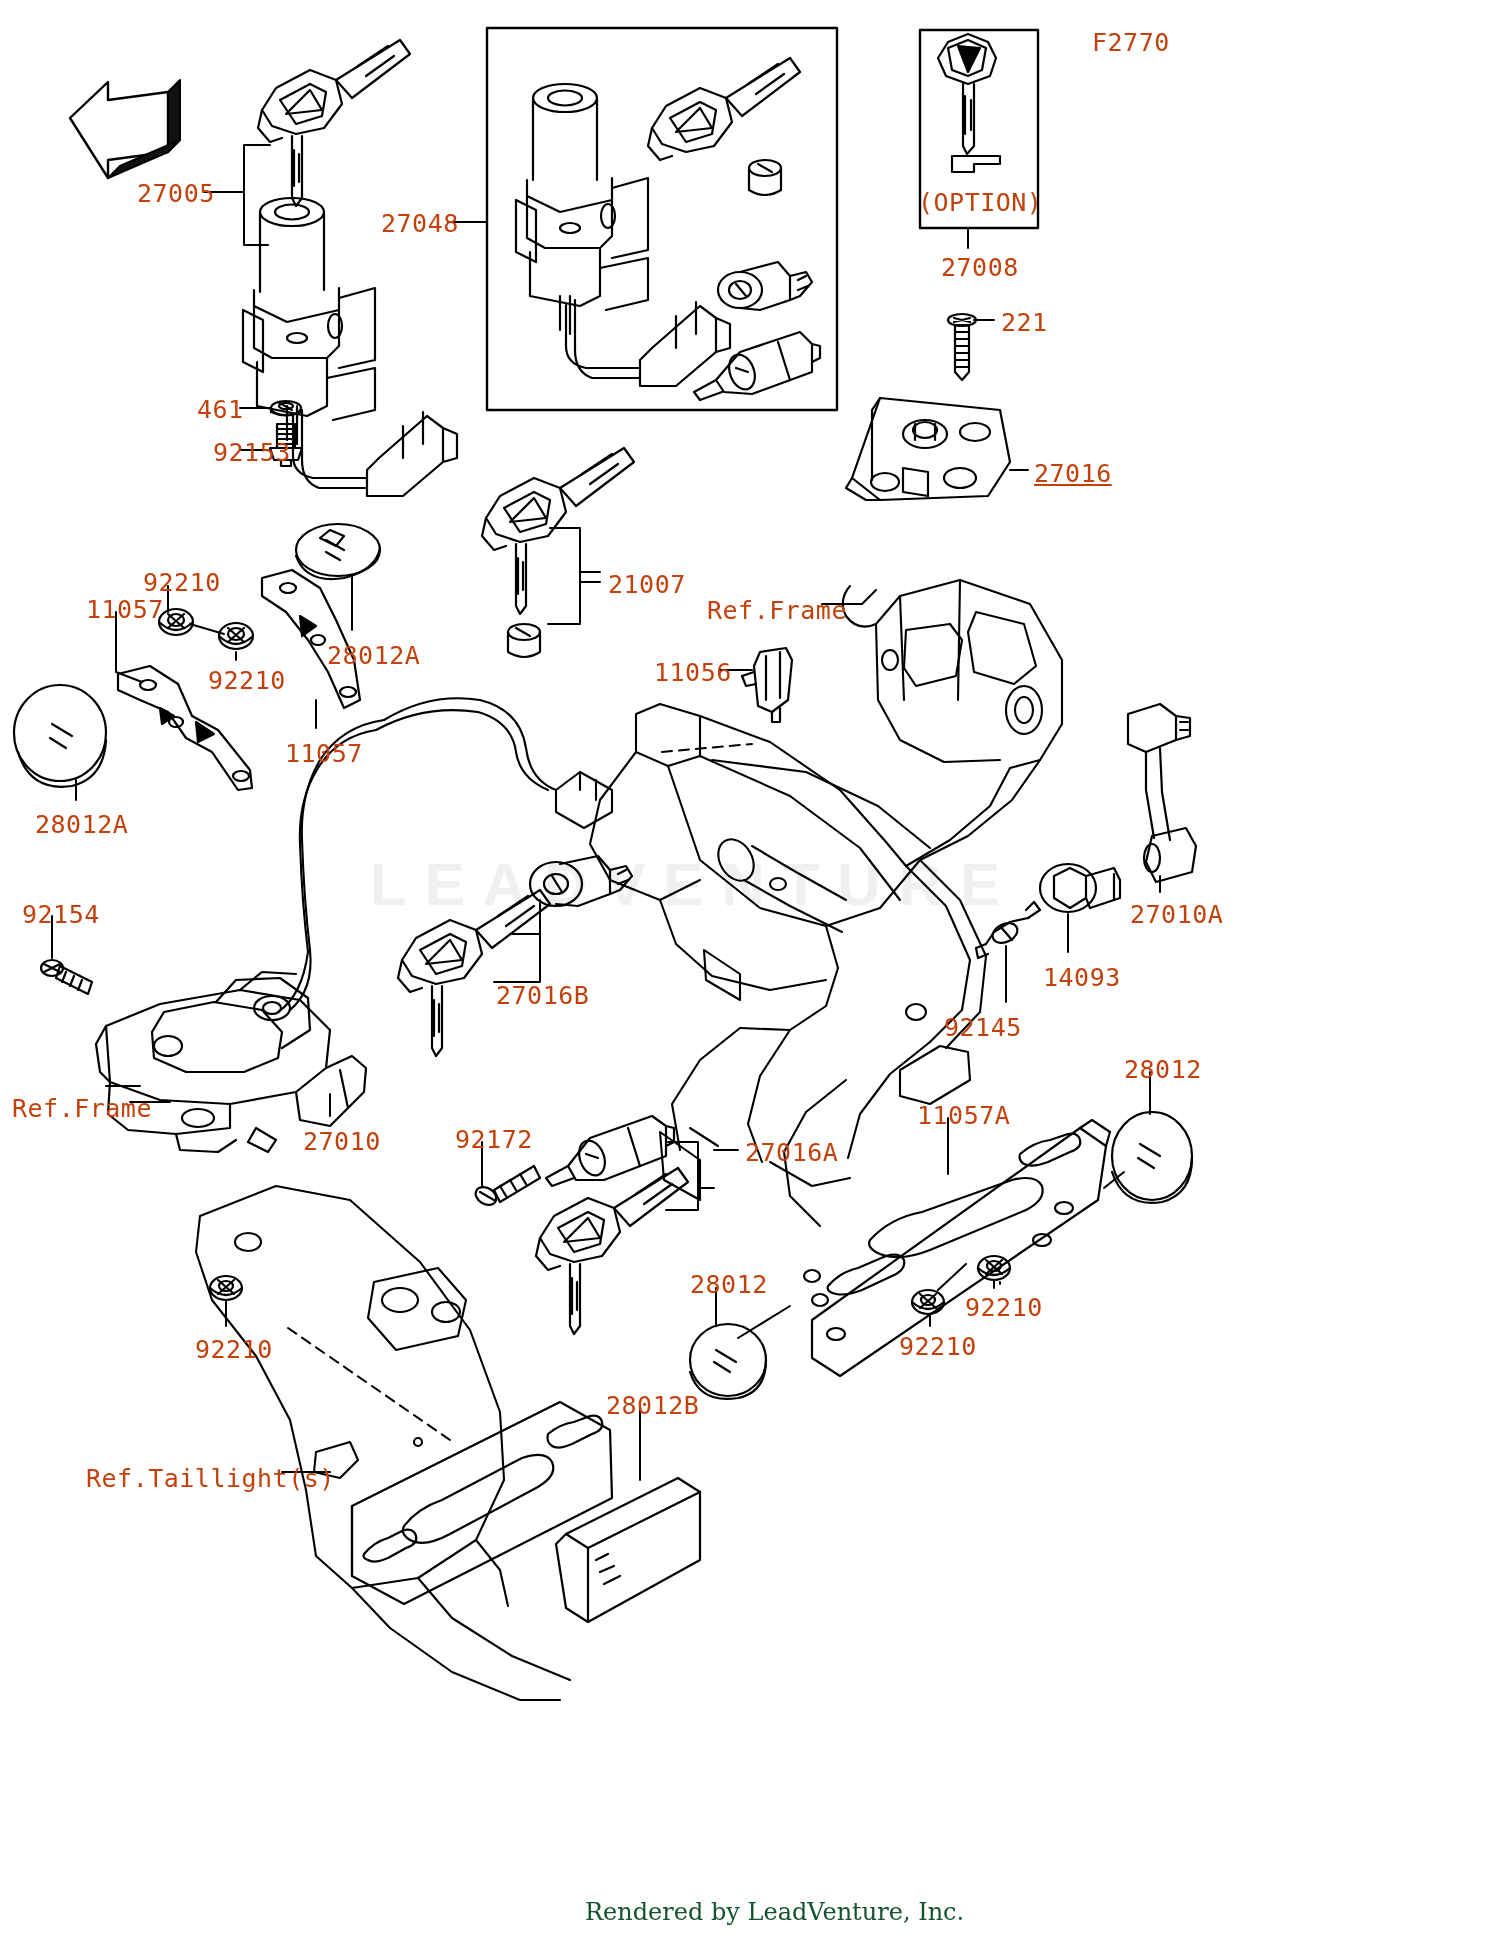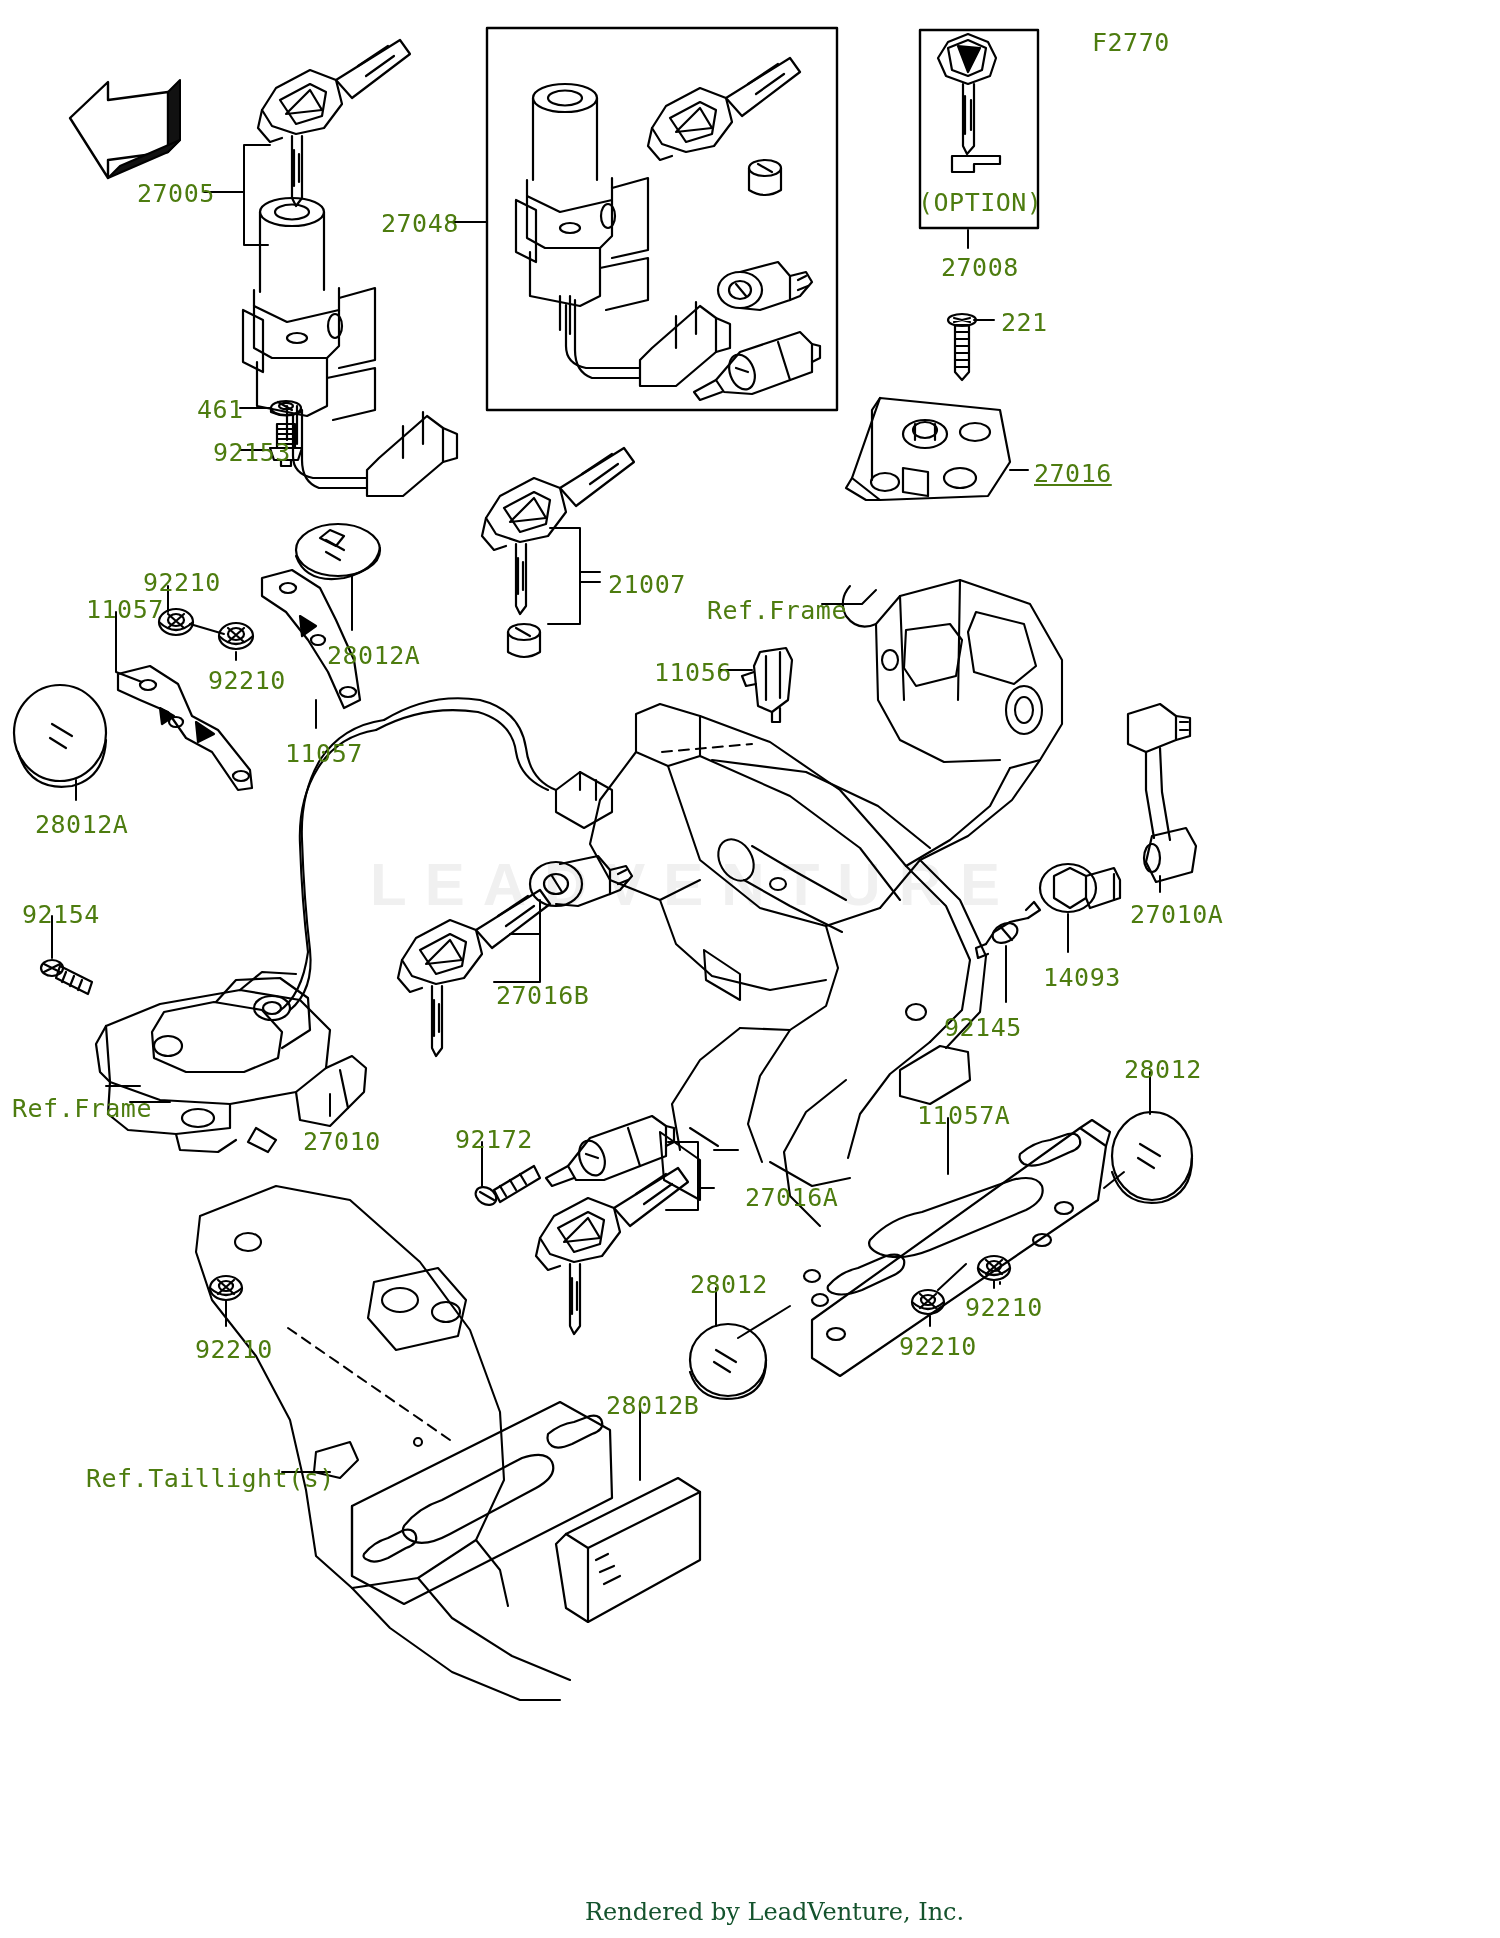--- a/index.html
+++ b/index.html
@@ -2,21 +2,21 @@
 <html><head>
 <meta charset="utf-8">
 <title>Parts Diagram F2770</title>
 <style>
   html,body{margin:0;padding:0;background:#ffffff;}
   body{width:1500px;height:1938px;position:relative;overflow:hidden;
        font-family:"DejaVu Sans Mono","Liberation Mono",monospace;color:#000;}
   #sheet{position:absolute;left:0;top:0;width:1500px;height:1938px;background:#fff;}
   svg.layer{position:absolute;left:0;top:0;width:1500px;height:1938px;}
   .lbl{position:absolute;white-space:pre;font-family:"DejaVu Sans Mono","Liberation Mono",monospace;
-       font-size:25px;letter-spacing:0.5px;color:#4d7c0f;line-height:1;}
+       font-size:25px;letter-spacing:0.5px;color:#c2410c;line-height:1;}
   .credit{position:absolute;font-family:"DejaVu Serif","Liberation Serif",serif;font-size:24px;color:#14532d;}
   .wm{position:absolute;font-family:"Liberation Sans",sans-serif;font-weight:700;
       color:#f0f0f0;letter-spacing:18px;font-size:60px;user-select:none;}
 </style>
 </head>
 <body>
 
 <div id="sheet">
 
   <div class="wm" style="left:370px;top:850px;">LEADVENTURE</div>
@@ -555,21 +555,21 @@
     <div class="lbl" style="left:22px;top:902px;">92154</div>
     <div class="lbl" style="left:1130px;top:902px;text-align:center;">27010A</div>
     <div class="lbl" style="left:496px;top:983px;">27016B</div>
     <div class="lbl" style="left:1043px;top:965px;">14093</div>
     <div class="lbl" style="left:944px;top:1015px;">92145</div>
     <div class="lbl" style="left:12px;top:1096px;">Ref.Frame</div>
     <div class="lbl" style="left:303px;top:1129px;">27010</div>
     <div class="lbl" style="left:1124px;top:1057px;">28012</div>
     <div class="lbl" style="left:917px;top:1103px;">11057A</div>
     <div class="lbl" style="left:455px;top:1127px;">92172</div>
-    <div class="lbl" style="left:745px;top:1140px;margin-top:45px;">27016A</div>
+    <div class="lbl" style="left:745px;top:1140px;">27016A</div>
     <div class="lbl" style="left:965px;top:1295px;">92210</div>
     <div class="lbl" style="left:690px;top:1272px;">28012</div>
     <div class="lbl" style="left:899px;top:1334px;">92210</div>
     <div class="lbl" style="left:195px;top:1337px;">92210</div>
     <div class="lbl" style="left:606px;top:1393px;">28012B</div>
     <div class="lbl" style="left:86px;top:1466px;">Ref.Taillight(s)</div>
 
     <div class="credit" style="left:585px;top:1898px;">Rendered by LeadVenture, Inc.</div>
   </div>
 

